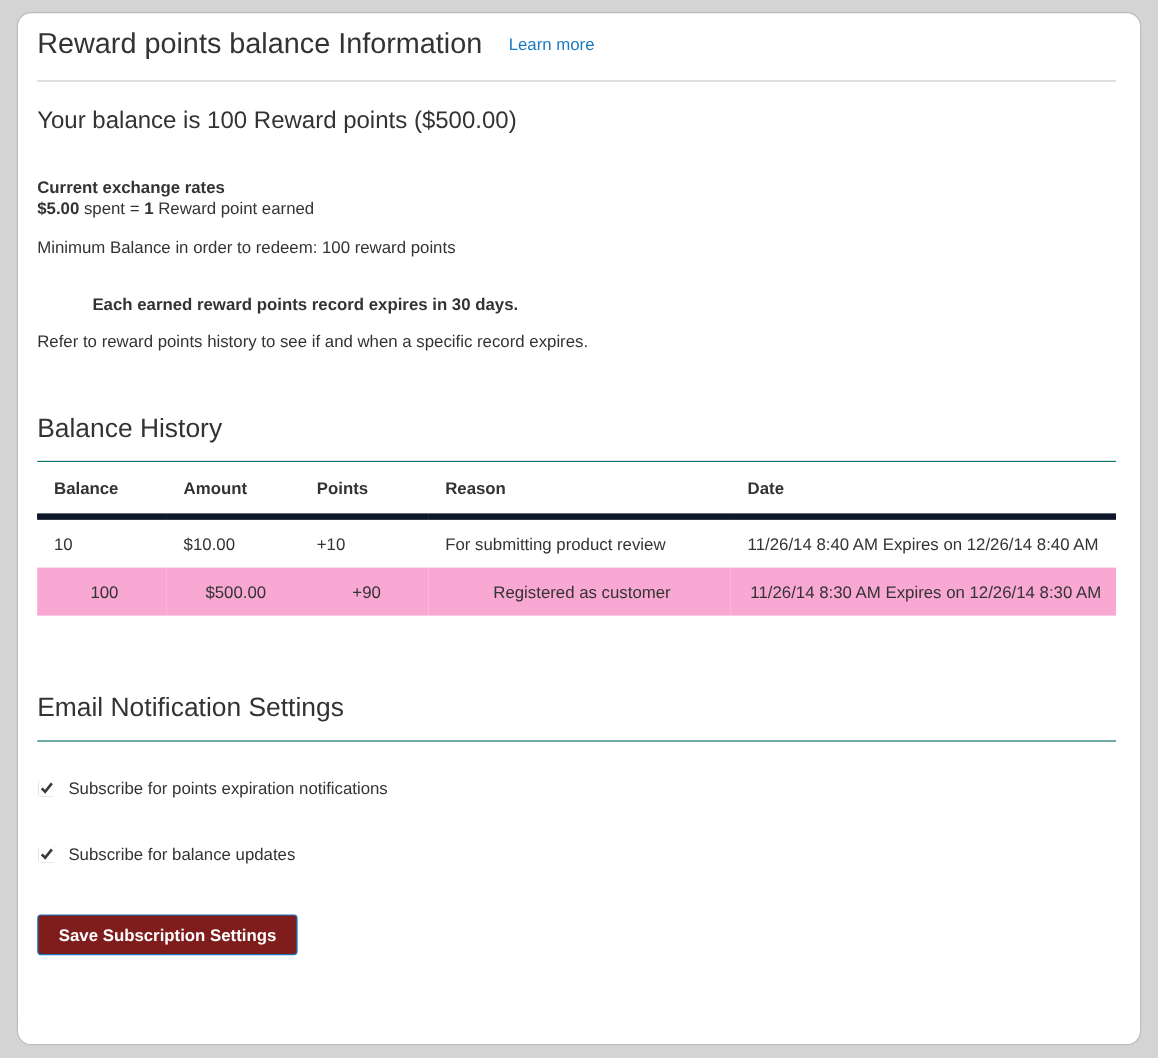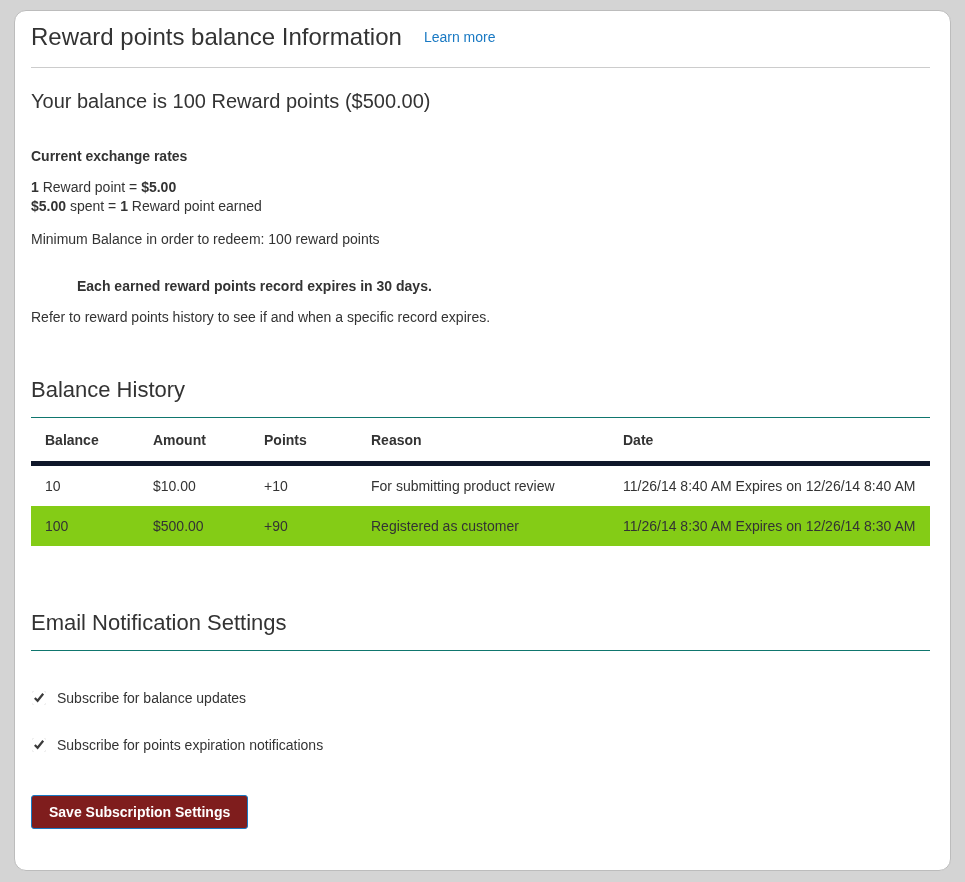--- a/index.html
+++ b/index.html
@@ -90,21 +90,21 @@
     text-align: left;
     font-weight: bold;
     padding: 14px 10px 13px 14px;
     border-bottom: 5px solid #0f172a;
     line-height: 16px;
   }
   tbody td {
     padding: 12px 10px 12px 14px;
     line-height: 16px;
   }
-  tbody tr.striped { background: #84cc16; }
+  tbody tr.striped { background: #f9a8d4; text-align: center; }
   th.col-balance, td.col-balance { width: 108px; }
   th.col-amount,  td.col-amount  { width: 111px; }
   th.col-points,  td.col-points  { width: 107px; }
   th.col-reason,  td.col-reason  { width: 252px; }
   
   .checkbox-row {
     display: flex;
     align-items: center;
     font-size: 14px;
     line-height: 16px;
@@ -139,21 +139,20 @@
 <div class="card">
 
   <div class="title-row">
     <h1>Reward points balance Information</h1>
     <a href="#" class="link">Learn more</a>
   </div>
 
   <p class="balance-summary">Your balance is 100 Reward points ($500.00)</p>
 
   <p class="bold-line mt-rates-heading">Current exchange rates</p>
-  <p class="body-line mt-rates-lines"><b>1</b><span> Reward point = </span><b>$5.00</b></p>
   <p class="body-line"><b>$5.00</b><span> spent = </span><b>1</b><span> Reward point earned</span></p>
 
   <p class="body-line mt-limit-line">Minimum Balance in order to redeem: 100 reward points</p>
 
   <p class="bold-line mt-expiry-heading">Each earned reward points record expires in 30 days.</p>
   <p class="body-line mt-expiry-line">Refer to reward points history to see if and when a specific record expires.</p>
 
   <h2 class="mt-history">Balance History</h2>
 
   <table>
@@ -179,25 +178,25 @@
         <td class="col-amount">$500.00</td>
         <td class="col-points">+90</td>
         <td class="col-reason">Registered as customer</td>
         <td class="col-date">11/26/14 8:30 AM Expires on 12/26/14 8:30 AM</td>
       </tr>
     </tbody>
   </table>
 
   <h2 class="mt-email">Email Notification Settings</h2>
 
+  <div class="checkbox-row mt-check2">
+    <input type="checkbox" checked="checked" style="">
+    <span>Subscribe for points expiration notifications</span>
+  </div>
+
   <div class="checkbox-row mt-check1">
     <input type="checkbox" checked="checked" style="">
     <span>Subscribe for balance updates</span>
   </div>
 
-  <div class="checkbox-row mt-check2">
-    <input type="checkbox" checked="checked" style="">
-    <span>Subscribe for points expiration notifications</span>
-  </div>
-
   <button class="primary-btn">Save Subscription Settings</button>
 
 </div>
 
 </body></html>

